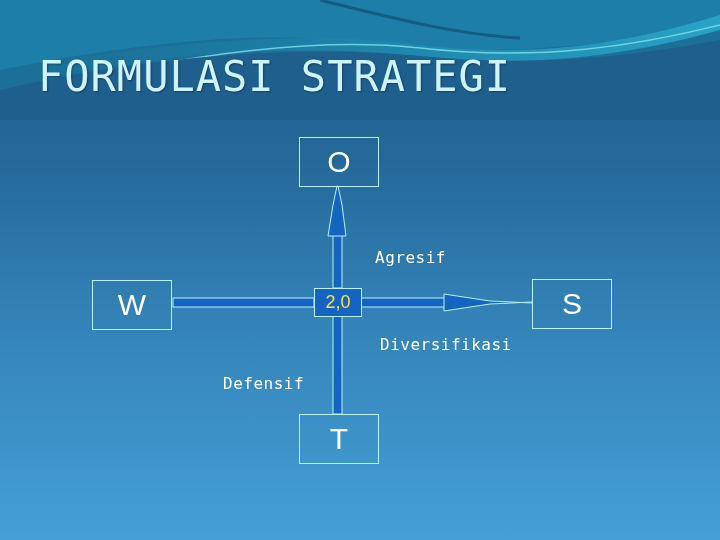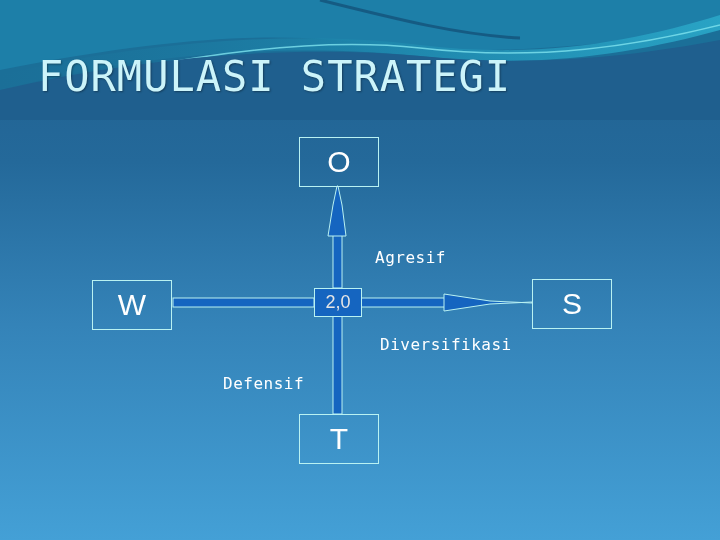--- a/index.html
+++ b/index.html
@@ -20,21 +20,21 @@
       position: absolute; border: 1.5px solid #b9f2f2;
       color: #ffffff; display: flex; align-items: center; justify-content: center;
       font-family: "Liberation Sans", sans-serif; font-size: 30px;
     }
     .box-o { left: 299px; top: 137px; width: 78px; height: 48px; }
     .box-t { left: 299px; top: 414px; width: 78px; height: 48px; }
     .box-w { left: 92px; top: 280px; width: 78px; height: 48px; }
     .box-s { left: 532px; top: 279px; width: 78px; height: 48px; }
     .box-center {
       position: absolute; left: 314px; top: 288px; width: 46px; height: 27px;
-      background: #1565c0; border: 1.5px solid #b9f2f2; color: #e5e5e5;
+      background: #1565c0; border: 1.5px solid #b9f2f2; color: #fde047;
       font-family: "Liberation Sans", sans-serif; font-size: 18px;
       display: flex; align-items: center; justify-content: center;
     }
     .arrows { position: absolute; left: 0; top: 0; width: 720px; height: 540px; }
     .label {
       position: absolute; color: #ffffff;
       font-family: "DejaVu Sans Mono", monospace; font-size: 16px;
       letter-spacing: 0.5px;
     }
     .lbl-stab { left: 196px; top: 251px; }

